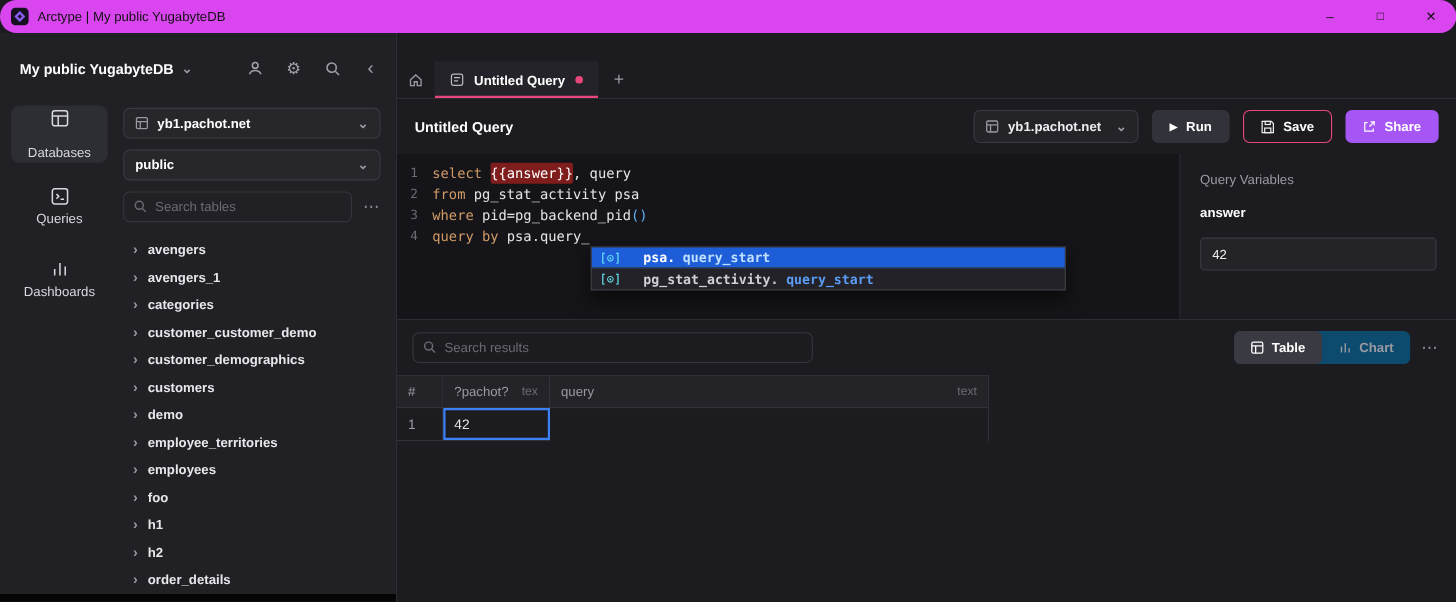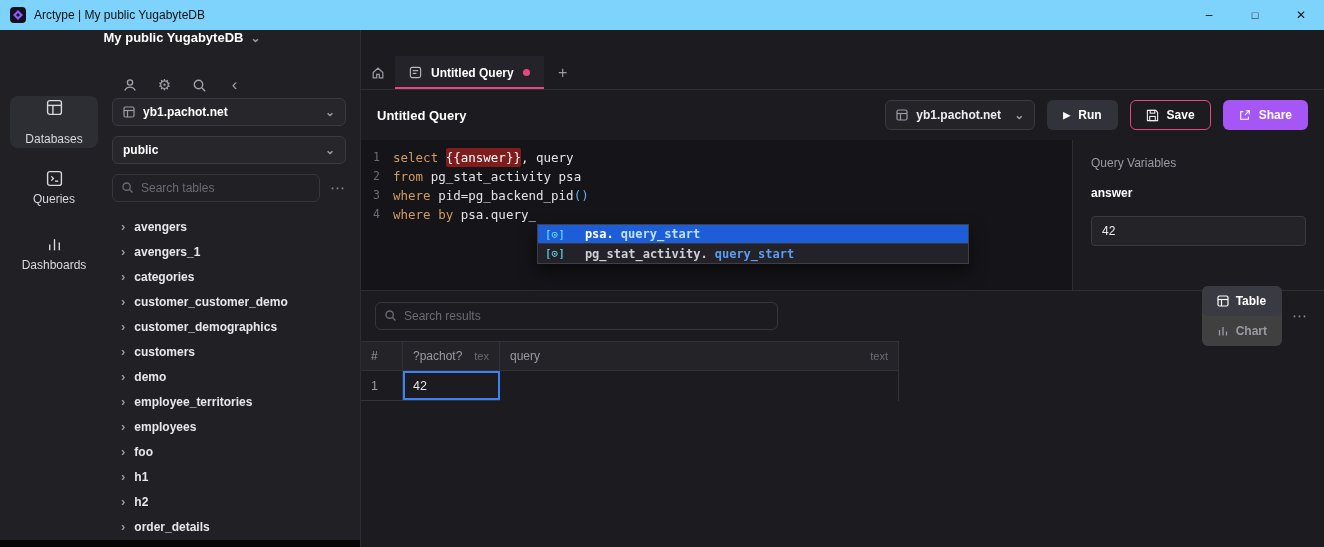--- a/index.html
+++ b/index.html
@@ -1,32 +1,32 @@
 <!DOCTYPE html>
 <html><head>
 <meta charset="utf-8">
 <style>
   * { margin:0; padding:0; box-sizing:border-box; }
   html,body { width:1324px; height:547px; overflow:hidden; }
   body { font-family:"Liberation Sans", sans-serif; background:#1c1c20; color:#ececf1; font-size:12px; }
 
   
-  .titlebar { height:30px; background:#7dd3fc; color:#111; display:flex; align-items:center; padding-left:10px; }
+  .titlebar { height:30px; background:#d946ef; color:#111; display:flex; align-items:center; padding-left:10px;border-radius:15px; }
   .logo { width:16px; height:16px; border-radius:4px; background:#15101f; display:flex; align-items:center; justify-content:center; margin-right:8px; }
   .tb-title { font-size:12px; }
   .tb-spacer { flex:1; }
   .win-btn { width:46px; height:30px; display:flex; align-items:center; justify-content:center; font-size:12px; color:#111; cursor:default; }
   .win-btn.max { font-size:11px; }
 
   
   .app { display:flex; height:517px; }
 
   
   .left-panel { width:360px; background:#202025; display:flex; flex-direction:column; position:relative; flex:none; }
-  .left-header { height:64px; display:flex; align-items:center; justify-content:space-between; padding:0 14px 0 18px;flex-direction:column; }
+  .left-header { height:64px; display:flex; align-items:center; justify-content:space-between; padding:0 14px 0 18px; }
   .workspace { display:flex; align-items:center; gap:7px; font-size:13px; font-weight:700; color:#fff; cursor:pointer; }
   .chev { color:#9a9aa3; font-size:12px; line-height:1; }
   .header-icons { display:flex; align-items:center; gap:17px; color:#a1a1aa; }
   .hicon { width:18px; height:18px; display:flex; align-items:center; justify-content:center; cursor:pointer; font-size:15px; color:#a1a1aa; }
 
   .left-body { flex:1; display:flex; overflow:hidden; }
   .rail { width:108px; padding:2px 10px; display:flex; flex-direction:column; gap:14px; flex:none; }
   .rail-item { height:52px; border-radius:8px; display:flex; flex-direction:column; align-items:center; justify-content:center; gap:5px; color:#d8d8de; cursor:pointer; }
   .rail-item.active { background:#2d2d34;gap:16px; }
   .rail-item .lbl { font-size:12px; }
@@ -89,21 +89,21 @@
   .vars-panel { width:252px; border-left:1px solid #2d2d33; padding:16px 18px; flex:none; }
   .vars-title { color:#9a9aa3; margin-bottom:16px; }
   .var-name { color:#fff; font-weight:700; margin-bottom:16px; }
   .var-input { width:100%; height:30px; background:#232328; border:1px solid #3a3a41; border-radius:4px; color:#ececf1; padding:0 10px; font-size:12px; font-family:"Liberation Sans",sans-serif; }
 
   
   .results { flex:1; border-top:1px solid #2d2d33; display:flex; flex-direction:column; min-height:0; }
   .results-toolbar { height:50px; display:flex; align-items:center; padding:0 16px 0 14px; gap:10px; flex:none; }
   .rt-search { width:180px; }
   .rt-spacer { flex:1; }
-  .seg { display:flex; background:#404040; border-radius:6px; padding:0;flex-direction:column; }
+  .seg { display:flex; background:#0c4a6e; border-radius:6px; padding:0; }
   .seg-btn { height:30px; display:flex; align-items:center; gap:7px; padding:0 15px; font-weight:700; color:#9a9aa3; border-radius:6px; cursor:pointer; }
   .seg-btn.active { background:#3a3a42; color:#fff; }
   .grid { width:538px; border-top:1px solid #32323a; border-right:1px solid #32323a; flex:none; }
   .grid-row { display:flex; }
   .gcell { display:flex; align-items:center; padding:0 10px; border-right:1px solid #32323a; border-bottom:1px solid #32323a; overflow:hidden; white-space:nowrap; }
   .gcell:last-child { border-right:none; }
   .ghead { height:29px; background:#232328; color:#9a9aa3; }
   .gtype { margin-left:auto; color:#6b6b74; font-size:11px; padding-left:8px; }
   .gbody { height:30px; color:#e4e4e7; font-size:12.5px; }
   .c-index { width:42px; flex:none; }
@@ -326,21 +326,21 @@
         <div class="eline">
           <span class="lnum">1</span><span class="kw">select </span><span class="var">{{answer}}</span><span class="plain">, query</span>
         </div>
         <div class="eline">
           <span class="lnum">2</span><span class="kw">from </span><span class="plain">pg_stat_activity psa</span>
         </div>
         <div class="eline">
           <span class="lnum">3</span><span class="kw">where </span><span class="plain">pid=pg_backend_pid</span><span class="paren">()</span>
         </div>
         <div class="eline">
-          <span class="lnum">4</span><span class="kw">where by </span><span class="plain">psa.query_</span>
+          <span class="lnum">4</span><span class="kw">query by </span><span class="plain">psa.query_</span>
         </div>
 
         <div class="ac-popup">
           <div class="ac-row selected">
             <span class="ac-icon">[⊙]</span>
             <span class="ac-prefix">psa.</span>
               <span class="ac-suffix">query_start</span>
           </div>
           <div class="ac-row">
             <span class="ac-icon">[⊙]</span>

